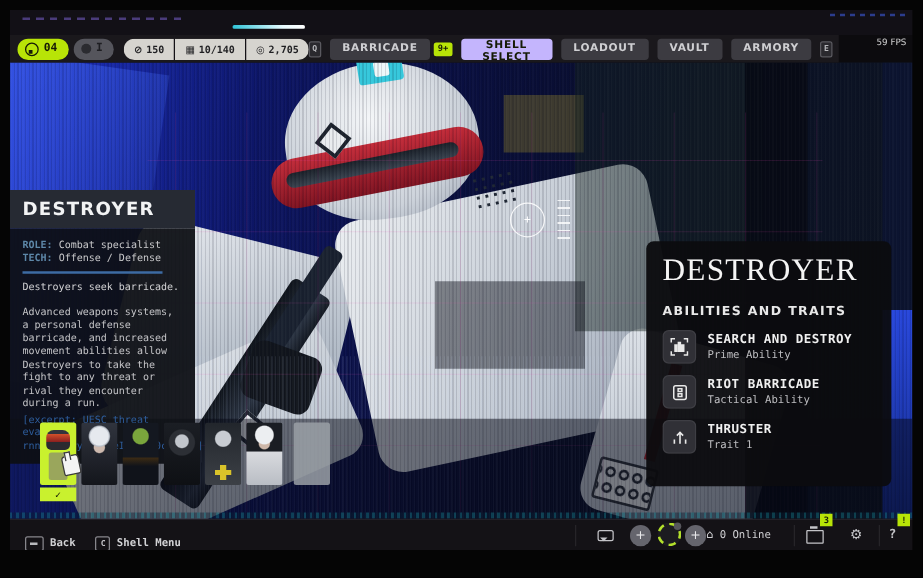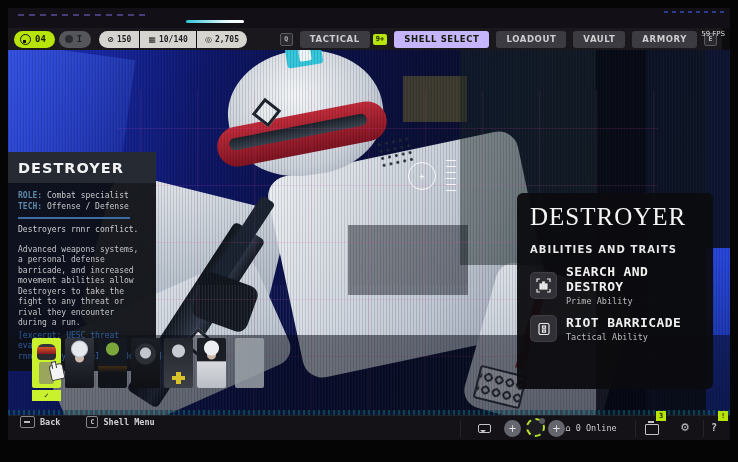--- a/index.html
+++ b/index.html
@@ -10,21 +10,21 @@
   
   .topstrip{position:absolute;left:0;top:0;width:722px;height:20px;background:#121016;}
   .glitch-dashes{position:absolute;left:10px;top:6px;width:130px;height:2px;
     background:repeating-linear-gradient(90deg,rgba(120,95,205,.55) 0 6px,transparent 6px 11px);}
   .glitch-dashes2{position:absolute;right:6px;top:3px;width:60px;height:2px;
     background:repeating-linear-gradient(90deg,rgba(60,90,220,.6) 0 4px,transparent 4px 8px);}
   .top-dash{position:absolute;left:178px;top:12px;width:58px;height:3px;border-radius:2px;
     background:linear-gradient(90deg,#2fc4d8,#e8fbff 70%,#ffffff);}
 
   
-  .header{position:absolute;left:0;top:20px;width:714px;height:22px;background:#1a181c;z-index:6;
+  .header{position:absolute;left:0;top:20px;width:663px;height:22px;background:#1a181c;z-index:6;
           display:flex;align-items:center;}
   .hleft{display:flex;align-items:center;gap:4px;margin-left:6px;}
   .pill{height:17px;border-radius:9px;display:flex;align-items:center;font-weight:bold;font-size:9px;}
   .pill.player{background:#b8e407;color:#161a06;padding:0 9px 0 6px;gap:4px;}
   .helmet-ic{width:9px;height:9px;border:1.8px solid #161a06;border-radius:50%;position:relative;}
   .helmet-ic:after{content:"";position:absolute;left:2px;top:5px;width:3px;height:3px;background:#161a06;}
   .pill.mode{background:#55555c;color:#1e1e22;padding:0 9px 0 6px;gap:4px;}
   .circle-ic{width:8px;height:8px;border-radius:50%;background:#2b2b30;}
   .rescap{display:flex;gap:1px;background:#141217;border-radius:9px;overflow:hidden;margin-left:4px;}
   .reseg{background:#d6d4cf;color:#1f1f22;font-weight:bold;font-size:8px;display:flex;align-items:center;
@@ -144,27 +144,27 @@
   
   .rpanel{position:absolute;left:509px;top:185px;width:196px;min-height:196px;z-index:7;border-radius:6px;
     background:rgba(12,12,15,.95);padding:10px 13px 12px 13px;box-sizing:border-box;}
   .rtitle{font-family:"Liberation Serif","DejaVu Serif",serif;color:#f4f4f4;font-size:25px;letter-spacing:1px;}
   .rsection{font-family:"DejaVu Sans",sans-serif;color:#e8e8e8;font-weight:bold;font-size:10px;
     letter-spacing:1.1px;margin-top:13px;}
   .abil{display:flex;align-items:center;margin-top:9px;cursor:pointer;}
   .abil-ic{width:25px;height:25px;border-radius:5px;background:#303036;border:1px solid rgba(255,255,255,.07);
     display:flex;align-items:center;justify-content:center;flex:none;}
   .abil-tx{margin-left:9px;}
-  .abil-name{color:#f0f0f0;font-weight:bold;font-size:13px;letter-spacing:.4px;}
+  .abil-name{color:#f0f0f0;font-weight:bold;font-size:10px;letter-spacing:.4px;}
   .abil-type{color:#bdbdc0;font-size:8.5px;margin-top:2px;}
 
   
   .bottombar{position:absolute;left:0;top:407px;width:722px;height:25px;background:#141216;z-index:8;
     border-top:1px solid #232028;box-sizing:border-box;}
-  .bb-left{position:absolute;left:12px;top:0;height:25px;display:flex;align-items:flex-start;gap:26px;}
+  .bb-left{position:absolute;left:12px;top:0;height:25px;display:flex;align-items:flex-end;gap:16px;}
   .bb-item{display:flex;align-items:center;gap:5px;cursor:pointer;}
   .bb-key{width:13px;height:10px;border:1px solid #87868c;border-radius:2px;position:relative;}
   .bb-key i{position:absolute;left:3px;top:4px;width:6px;height:1.5px;background:#b9b9bd;}
   .bb-keyc{width:10px;height:10px;border:1px solid #87868c;border-radius:2px;color:#c9c9cd;
     font-size:6.5px;display:flex;align-items:center;justify-content:center;font-weight:bold;}
   .bb-label{color:#d2d2d5;font-size:8.5px;font-weight:bold;}
   .bb-div{position:absolute;top:4px;width:1px;height:17px;background:rgba(255,255,255,.08);}
   .chat-ic{position:absolute;left:470px;top:8px;width:11px;height:7px;border:1.5px solid #c4c4c8;border-radius:2px;}
   .chat-ic:after{content:"";position:absolute;left:1px;bottom:-4px;border:3px solid transparent;border-top-color:#c4c4c8;}
   .pluscirc{position:absolute;top:4px;width:17px;height:17px;border-radius:50%;background:#65656d;color:#e8e8ea;
@@ -215,21 +215,21 @@
           </div>
           <div class="reseg">
             <span class="g">◎</span>
             <span>2,705</span>
           </div>
         </div>
       </div>
 
       <div class="hright">
         <div class="keychip">Q</div>
-        <button class="navbtn">TACTICAL</button>
+        <button class="navbtn">BARRICADE</button>
         <span class="navbadge">9+</span>
         <button class="navbtn active">SHELL SELECT</button>
         <button class="navbtn">LOADOUT</button>
         <button class="navbtn">VAULT</button>
         <button class="navbtn">ARMORY</button>
         <div class="keychip">E</div>
       </div>
     </div>
     <div class="fps">59 FPS</div>
 
@@ -269,21 +269,21 @@
       <div class="reticle">+</div>
       <div class="ret-ticks"></div>
     </div>
 
     <div class="lpanel">
       <div class="lpanel-title">DESTROYER</div>
       <div class="lpanel-body">
         <div class="kv"><b>ROLE:</b> <span>Combat specialist</span></div>
         <div class="kv"><b>TECH:</b> <span>Offense / Defense</span></div>
         <div class="blue-line"></div>
-        <p class="tagline">Destroyers rnnr conflict.</p>
+        <p class="tagline">Destroyers seek barricade.</p>
         <p class="desc">Advanced weapons systems, a personal defense barricade, and increased movement abilities allow Destroyers to take the fight to any threat or rival they encounter during a run.</p>
         <p class="excerpt">[excerpt: UESC threat eval: rnnr.dstryr.fileID55430c_p400]</p>
       </div>
     </div>
 
 
     <div class="thumbrow">
       <div class="thumb sel" style="left:24px">
         <div class="t-head1"></div>
         <div class="t-body1"></div>
@@ -330,20 +330,34 @@
                 <rect x="5.5" y="8" width="3" height="2.2"></rect>
           </g>
             </svg>
         </div>
         <div class="abil-tx">
           <div class="abil-name">RIOT BARRICADE</div>
           <div class="abil-type">Tactical Ability</div>
         </div>
       </div>
 
+      <div class="abil">
+        <div class="abil-ic">
+          <svg width="14" height="14" viewBox="0 0 14 14">
+              <g stroke="#e8e8e8" stroke-width="1.3" fill="none">
+            <path d="M7 12 V3 M4.5 5.5 L7 3 L9.5 5.5"></path>
+                <path d="M2.5 12 V8.5 M11.5 12 V8.5"></path>
+          </g>
+            </svg>
+        </div>
+        <div class="abil-tx">
+          <div class="abil-name">THRUSTER</div>
+          <div class="abil-type">Trait 1</div>
+        </div>
+      </div>
 
     </div>
 
     <div class="bottombar">
       <div class="bb-left">
         <div class="bb-item">
           <span class="bb-key">
               <i></i>
             </span>
           <span class="bb-label">Back</span>

